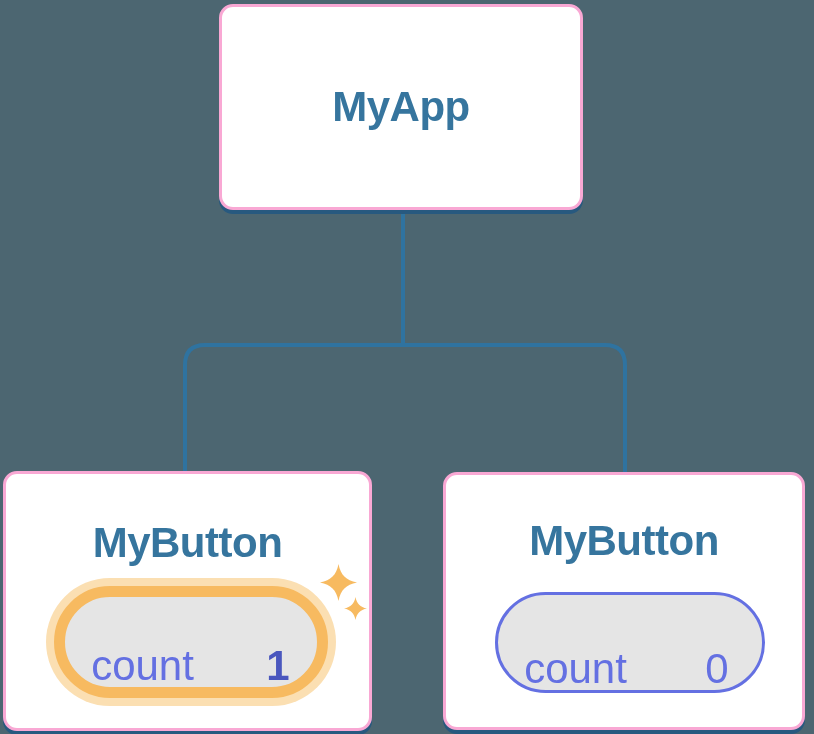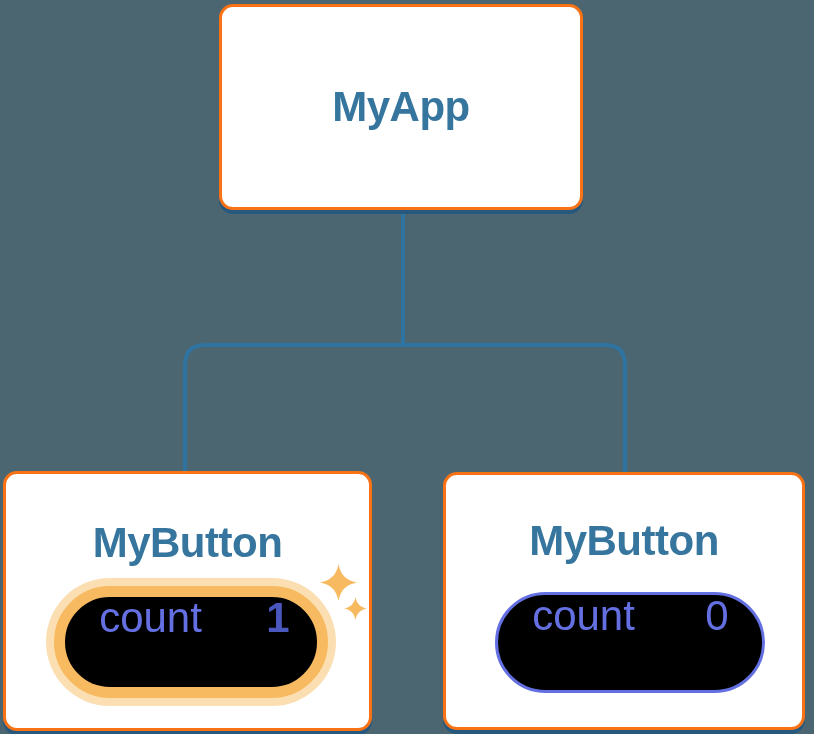--- a/index.html
+++ b/index.html
@@ -18,21 +18,21 @@
   }
   .connectors path {
     stroke: #2F73A0;
     stroke-width: 4;
     fill: none;
   }
   .card {
     position: absolute;
     box-sizing: border-box;
     background: #FFFFFF;
-    border: 3px solid #f97316;
+    border: 3px solid #f9a8d4;
     border-radius: 14px;
     box-shadow: 0 4px 0 0 #27597F;
   }
   .card-root {
     left: 219px; top: 4px;
     width: 364px; height: 206px;
     display: flex; align-items: center; justify-content: center;
   }
   .card-left {
     left: 3px; top: 471px;
@@ -51,24 +51,25 @@
     text-align: center;
     white-space: nowrap;
   }
   .card-left .card-title { position: absolute; top: 48px; width: 100%; }
   .card-right .card-title { position: absolute; top: 45px; width: 100%; }
 
   .pill {
     position: absolute;
     box-sizing: border-box;
     display: flex;
-    align-items: flex-start;
-    background: #000000;
+    align-items: flex-end;
+    background: #e5e5e5;
     border-radius: 70px;
     overflow: hidden;
+    gap: 8px;
   }
   .pill-highlight {
     left: 48px; top: 112px;
     width: 274px; height: 112px;
     border: 11px solid #F7BA60;
     box-shadow: 0 0 0 8px #FBDFB2;
   }
   .pill-plain {
     left: 49px; top: 117px;
     width: 270px; height: 101px;

